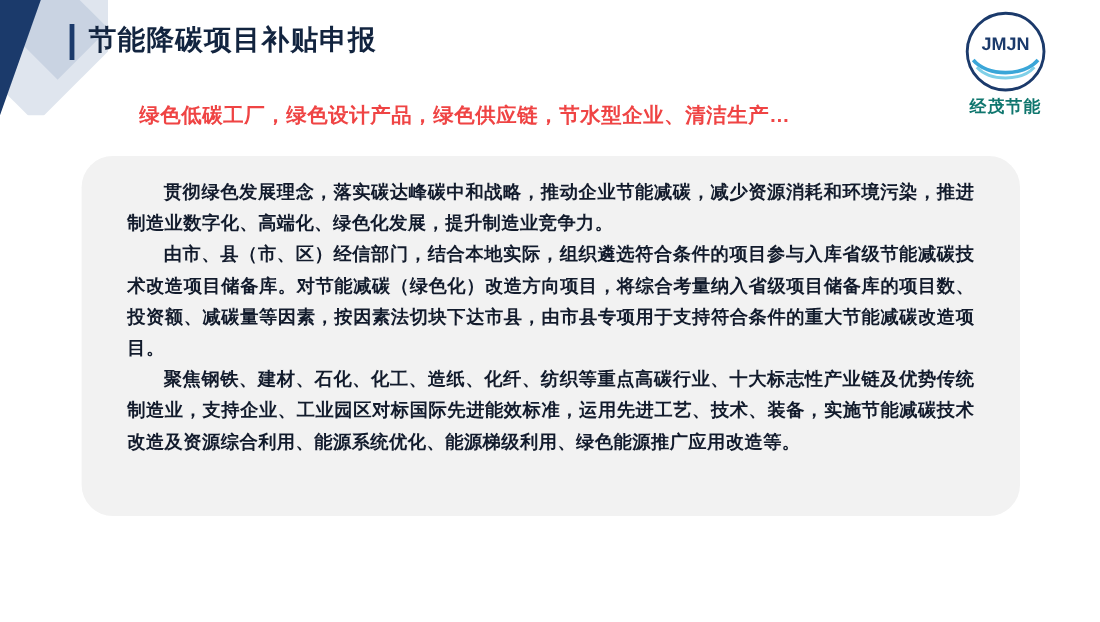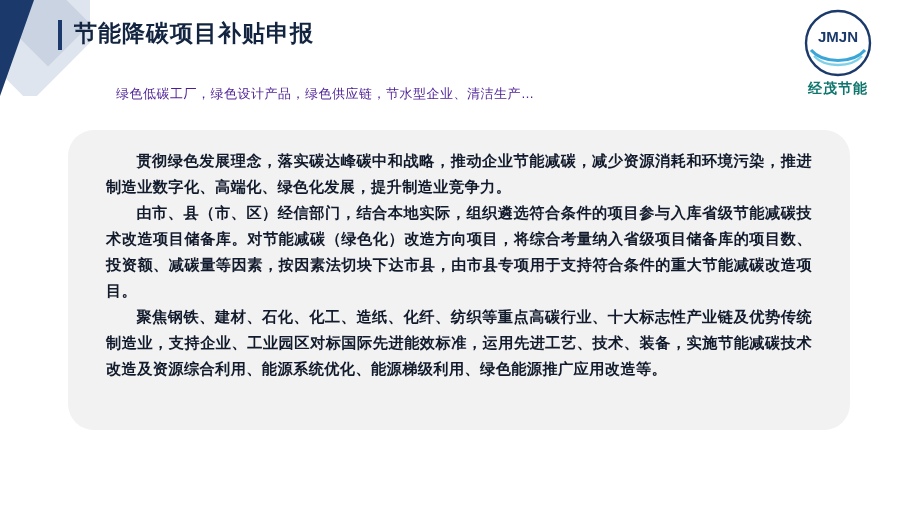--- a/index.html
+++ b/index.html
@@ -107,23 +107,23 @@
     font-weight: bold;
     letter-spacing: 1px;
   }
 
   
   .subtitle {
     position: absolute;
     left: 116px;
     top: 85px;
     width: 740px;
-    font-size: 13px;
-    font-weight: normal;
-    color: #4c1d95;
+    font-size: 17px;
+    font-weight: bold;
+    color: #ef4444;
     letter-spacing: 0.5px;
   }
 
   
   .body-card {
     position: absolute;
     left: 68px;
     top: 130px;
     width: 782px;
     height: 300px;

